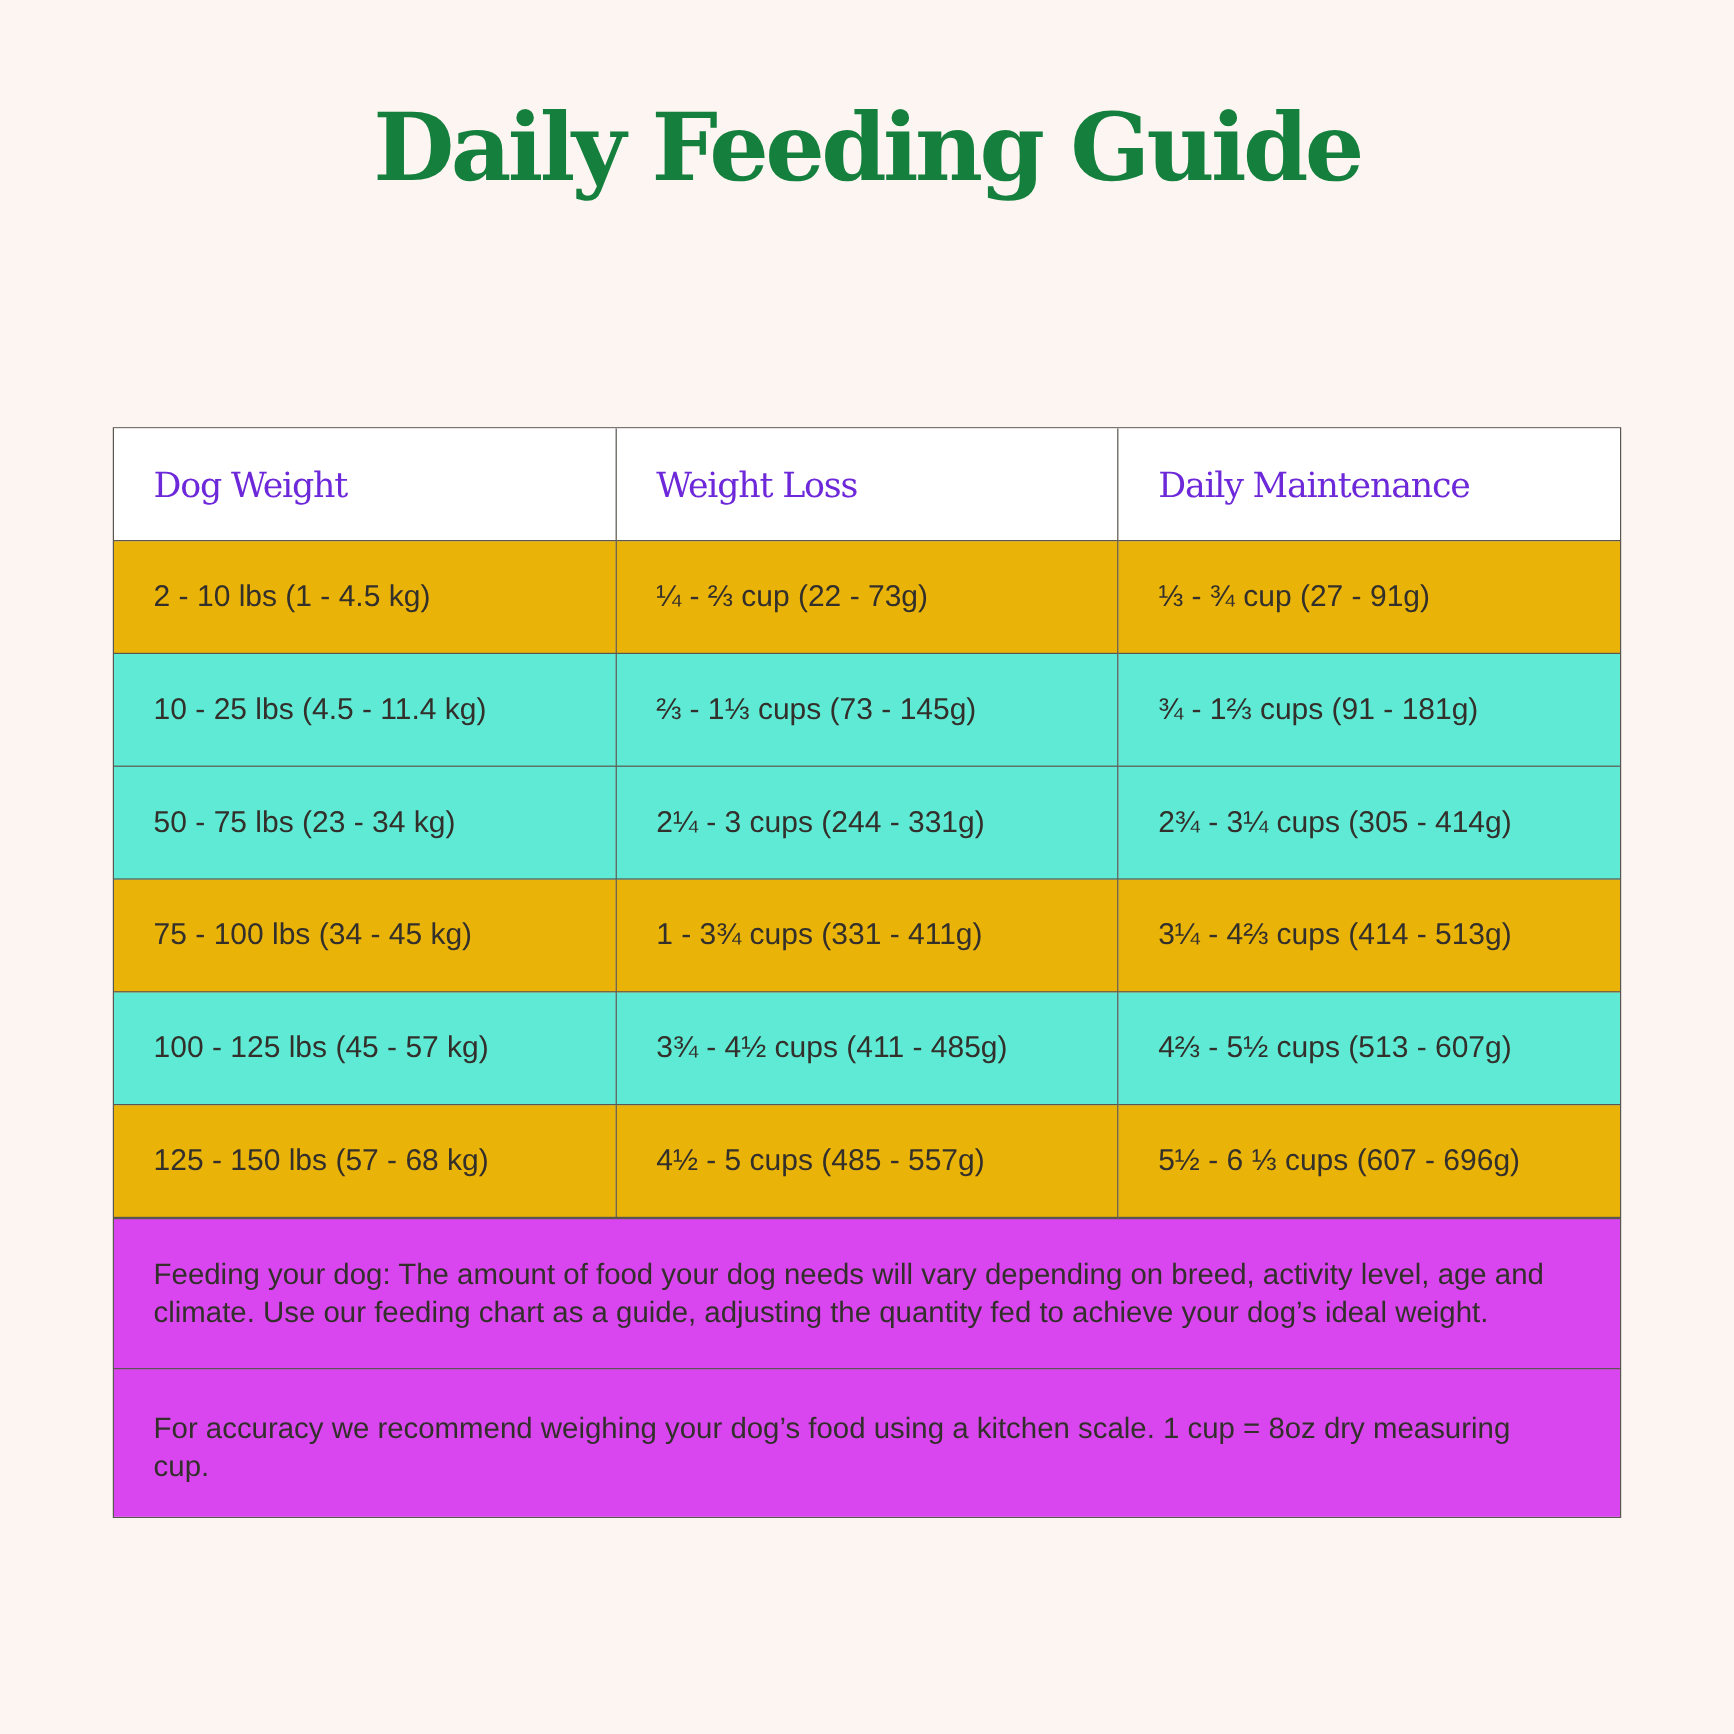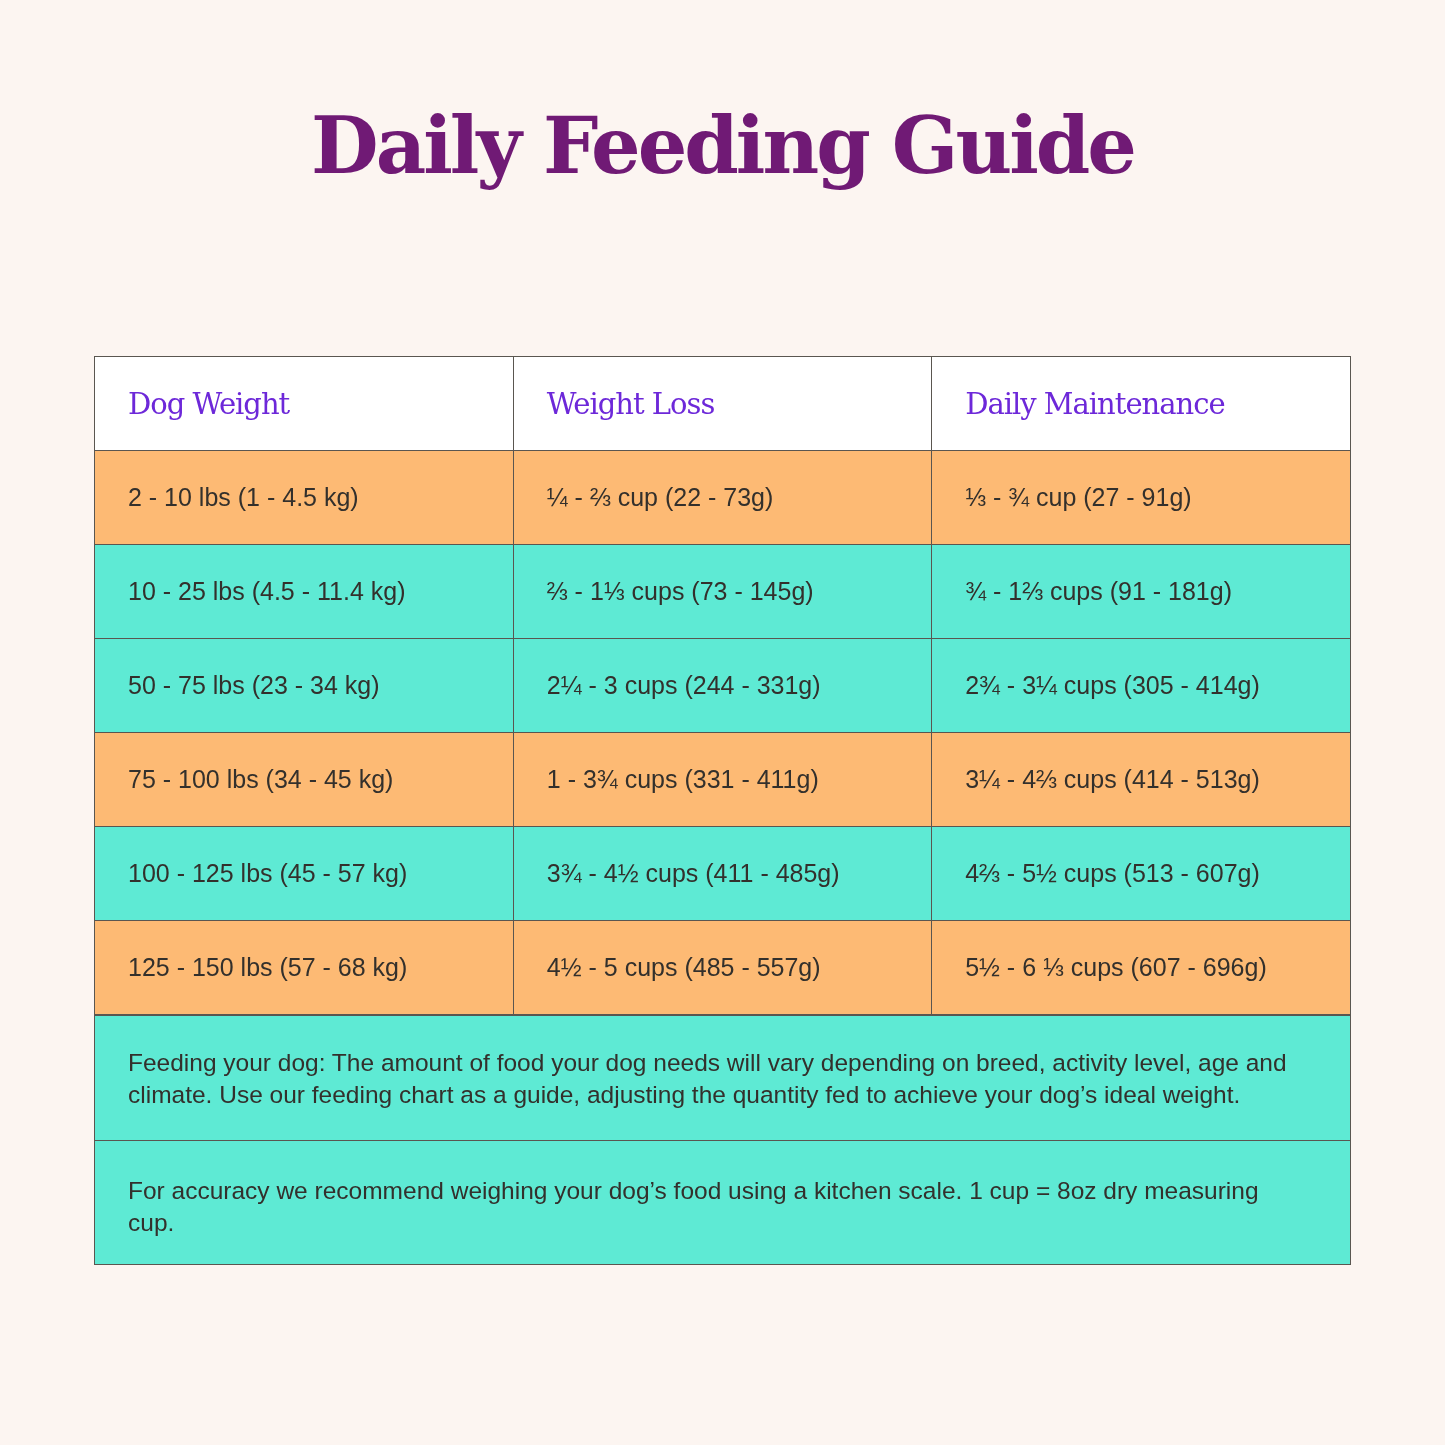--- a/index.html
+++ b/index.html
@@ -9,30 +9,30 @@
     body {
       width: 1445px;
       height: 1445px;
       background: #fcf5f1;
       position: relative;
       overflow: hidden;
       color: #33302c;
     }
     .title {
       position: absolute;
-      top: 96px;
+      top: 74px;
       left: 0;
       width: 1445px;
       text-align: center;
       font-family: "DejaVu Serif", serif;
       font-weight: bold;
       font-size: 78px;
       letter-spacing: -3px;
       line-height: 100px;
-      color: #701a75;
+      color: #15803d;
       margin: 0;
     }
     .table-wrap {
       position: absolute;
       left: 94px;
       top: 356px;
       width: 1257px;
       border: 1.5px solid #5a5650;
       box-sizing: border-box;
     }
@@ -59,25 +59,25 @@
       font-size: 29px;
       letter-spacing: -1px;
       color: #6d28d9;
     }
     tbody td {
       height: 93px;
       font-family: "Liberation Sans", sans-serif;
       font-size: 25px;
       color: #33302c;
     }
-    tbody tr.shaded td { background: #fdba74; }
+    tbody tr.shaded td { background: #eab308; }
     tbody tr.plain td { background: #5eead4; }
     .note {
       border-top: 1.5px solid #5a5650;
-      background: #5eead4;
+      background: #d946ef;
       font-family: "Liberation Sans", sans-serif;
       font-size: 24.5px;
       line-height: 32px;
       color: #33302c;
       padding: 0 40px 0 33px;
       box-sizing: border-box;
       display: flex;
       align-items: center;
     }
     .note-1 { height: 125px; padding-top: 2px; }

